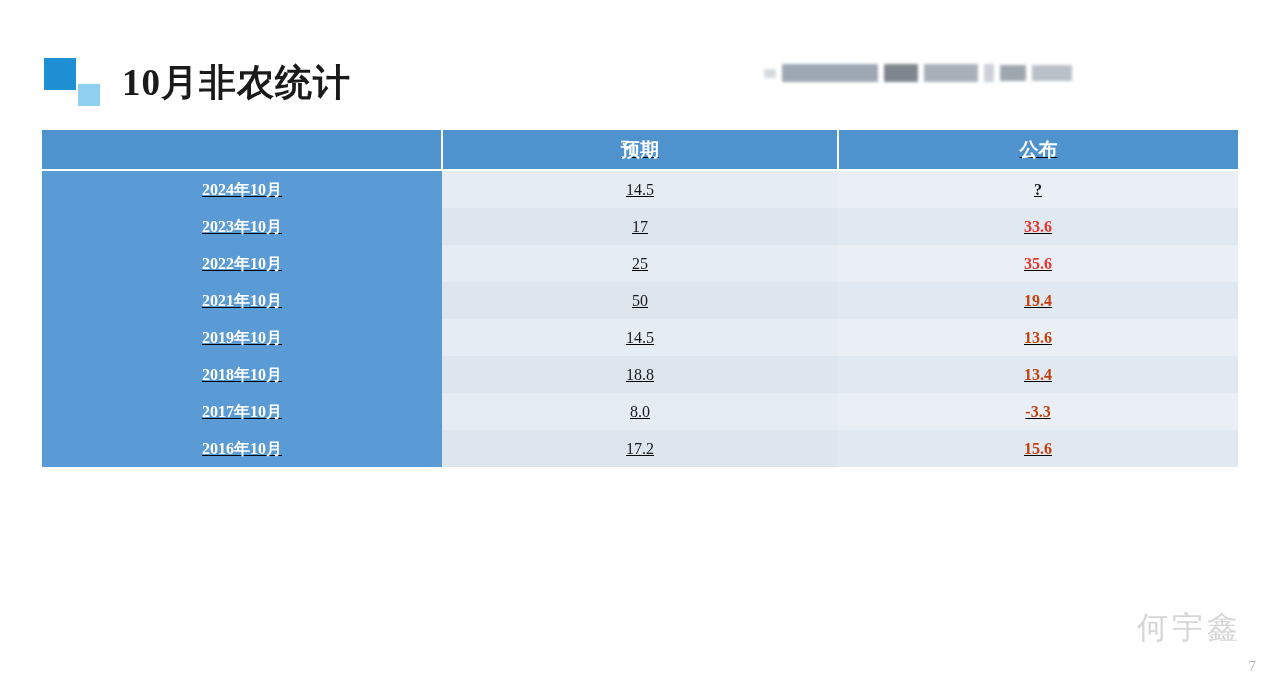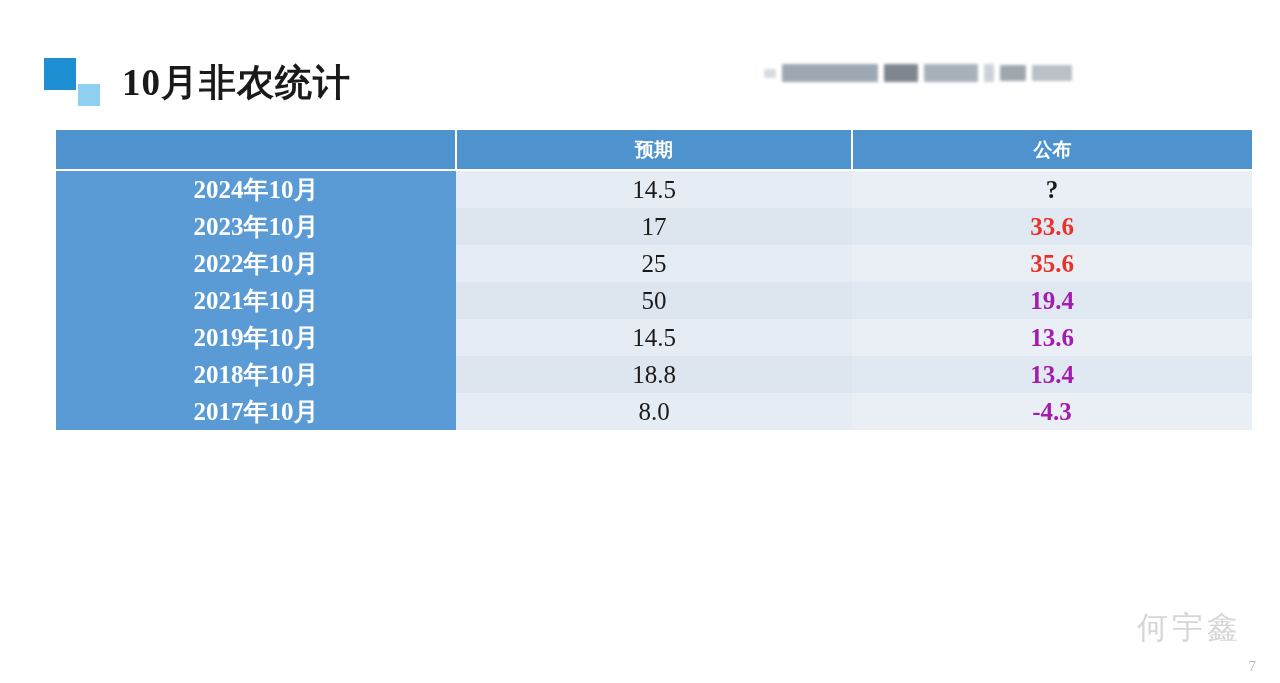--- a/index.html
+++ b/index.html
@@ -76,44 +76,45 @@
   .redacted .b2 { width: 96px;  height: 18px; background: #8d99a5; }
   .redacted .b3 { width: 34px;  height: 18px; background: #69727c; }
   .redacted .b4 { width: 54px;  height: 18px; background: #9aa4ae; }
   .redacted .b5 { width: 10px;  height: 18px; background: #c3cad1; }
   .redacted .b6 { width: 26px;  height: 16px; background: #8f98a1; }
   .redacted .b7 { width: 40px;  height: 16px; background: #aeb6be; }
 
   
   .table-wrap {
     position: absolute;
-    left: 56px;
+    left: 42px;
     top: 130px;
     width: 1196px;
+    text-decoration: underline;
   }
   table.stat-table {
     border-collapse: collapse;
     border-spacing: 0;
     width: 1196px;
     table-layout: fixed;
   }
   table.stat-table col.c-period { width: 400px; }
   table.stat-table col.c-exp    { width: 396px; }
   table.stat-table col.c-act    { width: 400px; }
 
   table.stat-table th,
   table.stat-table td {
     padding: 0;
     margin: 0;
     border: 0;
     height: 37px;
     line-height: 37px;
     text-align: center;
     font-family: "Liberation Serif", serif;
-    font-size: 25px;
+    font-size: 16px;
   }
 
   
   tr.head th {
     background: #4f93ce;
     color: #ffffff;
     font-size: 19px;
     font-family: "Liberation Sans", sans-serif;
     font-weight: bold;
     height: 39px;
@@ -140,21 +141,21 @@
     font-size: 21px;
   }
   td.actual {
     background: #e3eaf2;
     border-bottom: 2px solid #ffffff;
     font-size: 21px;
     font-weight: bold;
   }
   td.actual.neutral { color: #1a1a1a; font-weight: bold; }
   td.actual.up      { color: #e8332a; }
-  td.actual.down    { color: #a21caf; }
+  td.actual.down    { color: #c2410c; }
 
   
   tr:nth-child(odd) td.expected { background: #e6ecf4; }
   tr:nth-child(even) td.expected { background: #dde5ef; }
   tr:nth-child(odd) td.actual { background: #e9eff5; }
   tr:nth-child(even) td.actual { background: #e0e8f1; }
 
   
   .signature {
     position: absolute;
@@ -237,20 +238,25 @@
         <td class="actual down">13.6</td>
       </tr>
       <tr>
         <td class="period">2018年10月</td>
         <td class="expected">18.8</td>
         <td class="actual down">13.4</td>
       </tr>
       <tr>
         <td class="period">2017年10月</td>
         <td class="expected">8.0</td>
-        <td class="actual down">-4.3</td>
+        <td class="actual down">-3.3</td>
+      </tr>
+      <tr>
+        <td class="period">2016年10月</td>
+        <td class="expected">17.2</td>
+        <td class="actual down">15.6</td>
       </tr>
     </tbody>
   </table>
 </div>
 
 <div class="signature">何宇鑫</div>
 <div class="page-number">7</div>
 
 </body></html>

